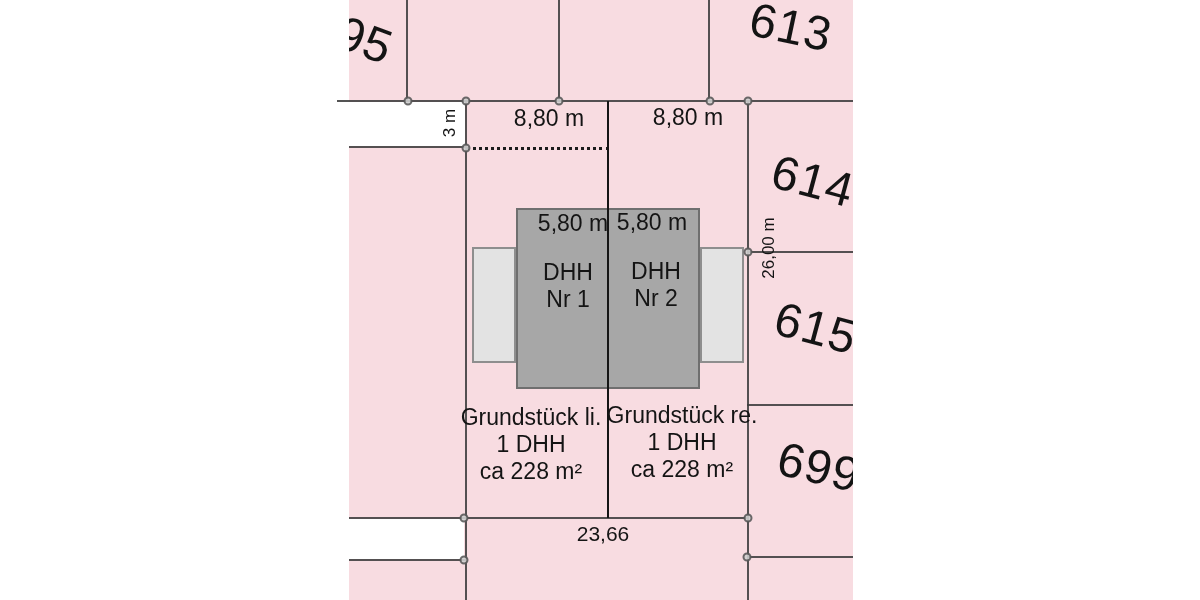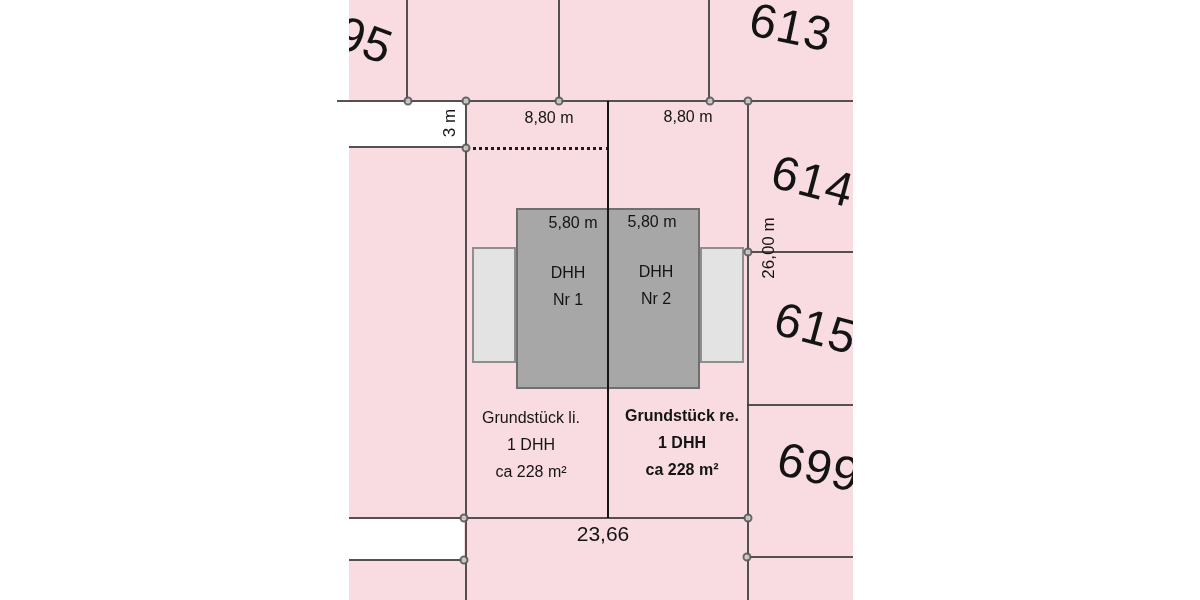--- a/index.html
+++ b/index.html
@@ -43,21 +43,21 @@
     position:absolute;background:var(--garage-fill);
     border:2px solid var(--garage-border);
   }
   .node{
     position:absolute;width:9px;height:9px;border-radius:50%;
     background:var(--node-fill);border:2px solid var(--node-border);
     transform:translate(-50%,-50%);opacity:.9;
   }
   .lbl{
     position:absolute;transform:translate(-50%,-50%);
-    white-space:nowrap;font-size:16px;line-height:1.15;
+    white-space:nowrap;font-size:23px;line-height:1.15;
   }
   .lbl.block{white-space:pre-line;text-align:center;line-height:27px;}
   .lbl.rot90{transform:translate(-50%,-50%) rotate(-90deg);font-size:17px;}
   .pnum{
     position:absolute;transform:translate(-50%,-50%);
     font-size:48px;white-space:nowrap;letter-spacing:1px;
   }
   .big1760{font-size:21px;}
 </style>
 </head>
@@ -120,18 +120,18 @@
     <div class="lbl big1760" style="left:254px;top:534px;">23,66</div>
 
     <div class="lbl block" style="left:219px;top:286px;">DHH
 Nr 1</div>
     <div class="lbl block" style="left:307px;top:285px;">DHH
 Nr 2</div>
 
     <div class="lbl block" style="left:182px;top:444px;">Grundstück li.
 1 DHH
 ca 228 m²</div>
-    <div class="lbl block" style="left:333px;top:442px;font-weight:bold;">Grundstück re.
+    <div class="lbl block" style="left:333px;top:442px;">Grundstück re.
 1 DHH
 ca 228 m²</div>
 
   </div>
 </div>
 
 </body></html>

